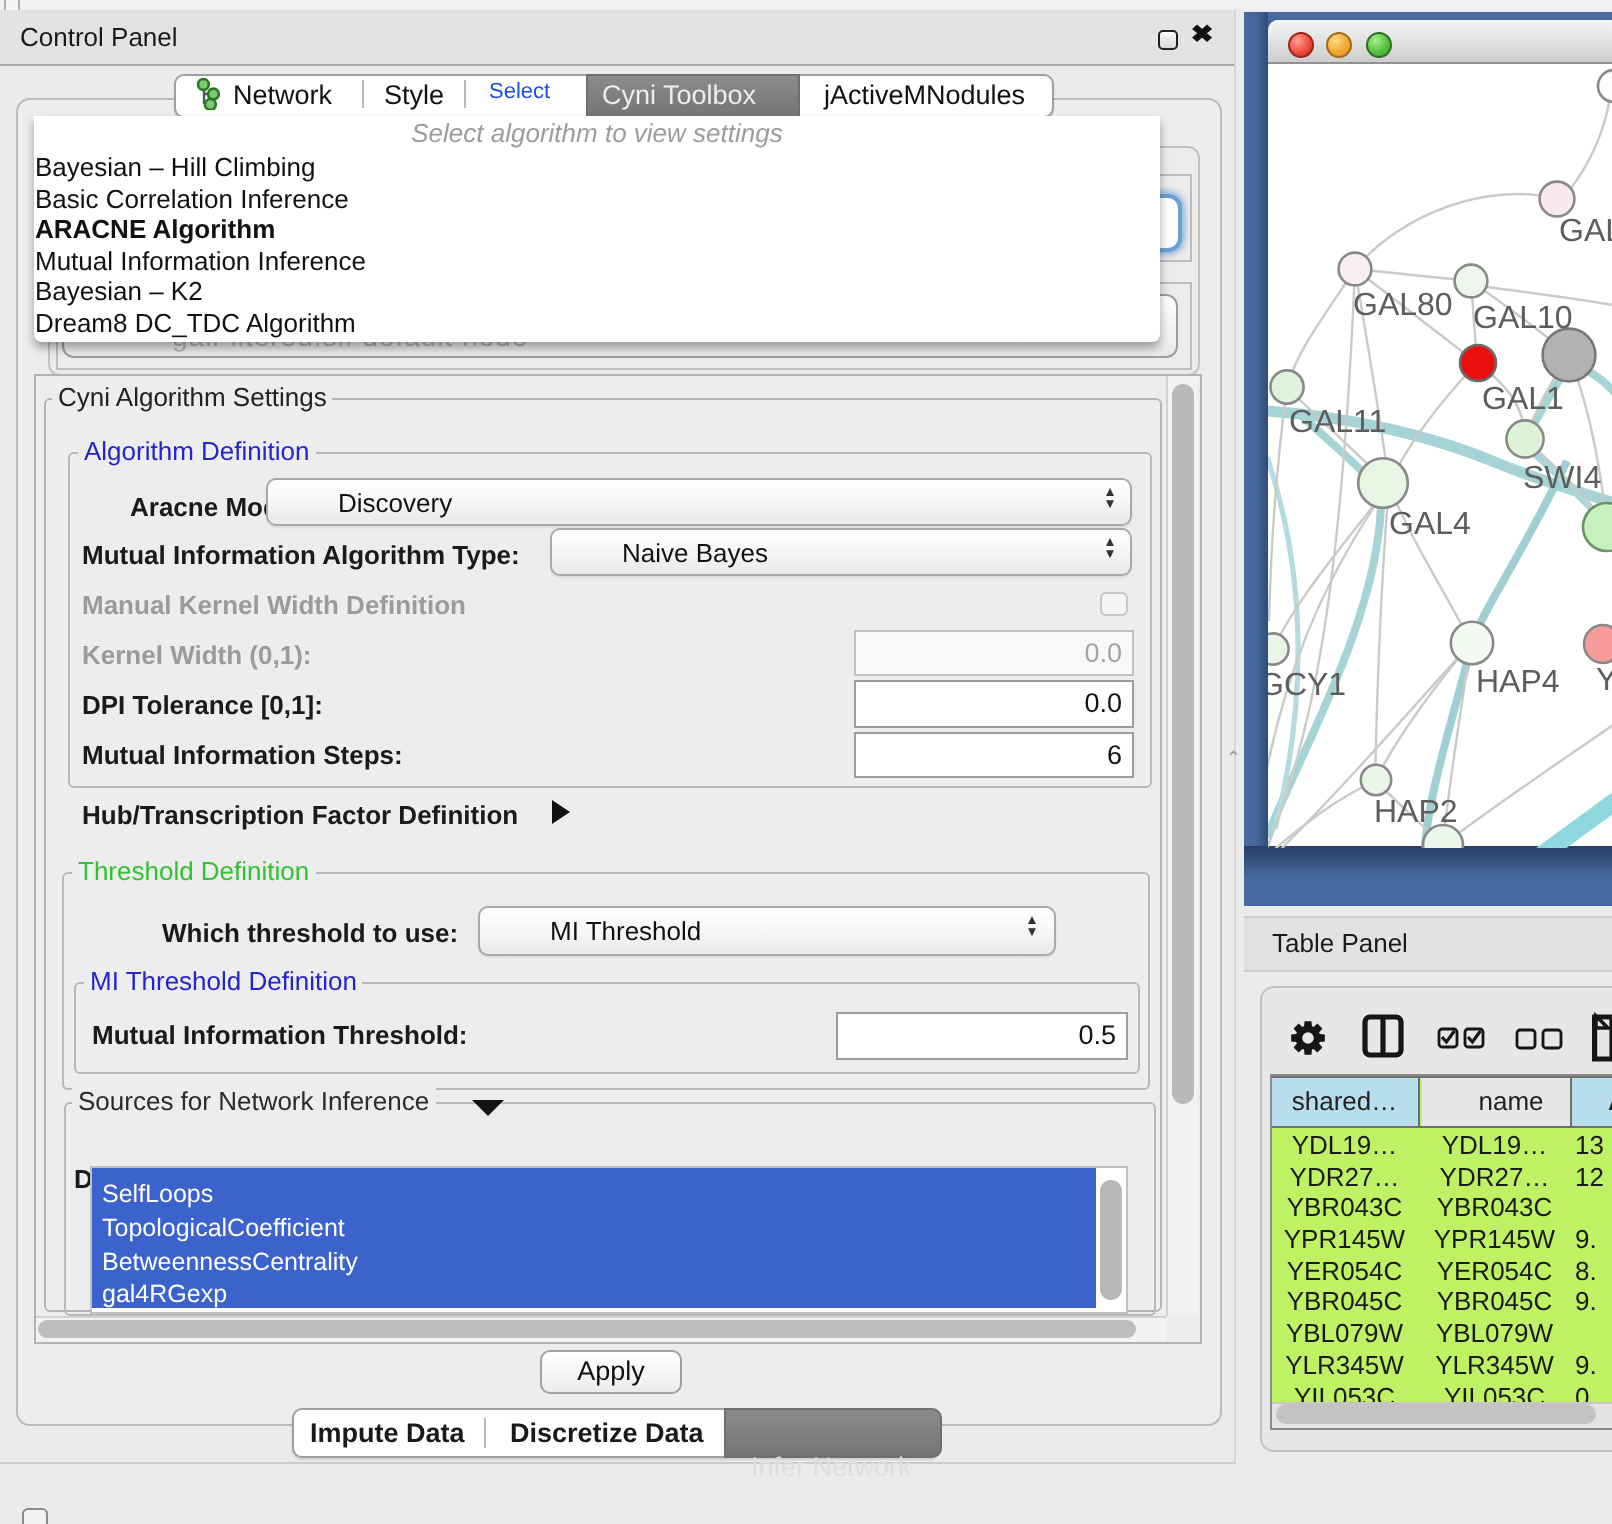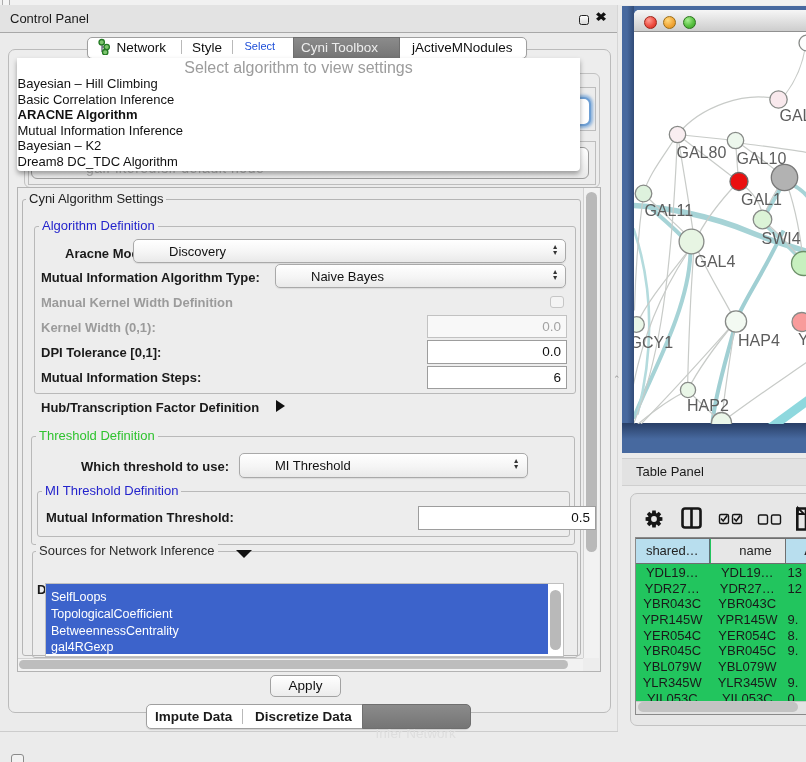--- a/index.html
+++ b/index.html
@@ -107,21 +107,21 @@
 <div class="ftitle" style="left:36px;top:428px;color:#2fc32f;">Threshold Definition</div>
 <div class="lbl abs" style="left:81px;top:459px;font-size:13px;">Which threshold to use:</div>
 <div class="combo" style="left:239px;top:453px;width:287px;height:23px;">
     <span class="ctext">MI Threshold</span>
   <span class="carr" style="right:7px;top:4px;">▲<br>▼</span>
   </div>
 
 <div class="fieldset" style="left:37px;top:491px;width:531px;height:44px;"></div>
 <div class="ftitle" style="left:42px;top:483px;color:#2424cc;">MI Threshold Definition</div>
 <div class="lbl abs" style="left:46px;top:510px;font-size:13px;">Mutual Information Threshold:</div>
-<div class="tfield" style="left:418px;top:506px;width:144px;height:22px;padding-left:32px;">
+<div class="tfield" style="left:418px;top:506px;width:144px;height:22px;">
     <span>0.5</span>
   </div>
 
 <div class="fieldset" style="left:32px;top:551px;width:544px;height:105px;"></div>
 <div class="ftitle" style="left:36px;top:543px;color:#2b2b2b;">Sources for Network Inference</div>
 <div class="abs" style="left:236px;top:549.5px;width:0;height:0;border-top:8px solid #111;border-left:8.5px solid transparent;border-right:8.5px solid transparent;"></div>
 <div class="lbl abs" style="left:37px;top:582px;font-size:13px;">Data Attributes</div>
 <div class="abs" style="left:45px;top:583px;width:517px;height:72px;border:1px solid #c0c0c0;background:#fff;"></div>
 <div class="abs" style="left:46px;top:584px;width:502px;height:70px;background:#3c63cb;"></div>
 <div class="abs" style="left:51px;top:589px;font-size:12.5px;color:#fff;line-height:16.8px;">SelfLoops<br>TopologicalCoefficient<br>BetweennessCentrality<br>gal4RGexp</div>
@@ -241,28 +241,28 @@
     <rect x="131.5" y="11" width="9" height="9" rx="1.5"></rect>
   </g>
   <g fill="none" stroke="#161616" stroke-width="1.6">
     <path d="M81 14.5 l2.2 2.5 4-5.5"></path>
     <path d="M94 14.5 l2.2 2.5 4-5.5"></path>
   </g>
   <path d="M157.3 4.5 h8.7 v21 h-8.7 z" fill="none" stroke="#161616" stroke-width="2.6"></path>
   <path d="M158 4 l6 6 h-6 z" fill="#e7e7e7" stroke="#161616" stroke-width="1.8"></path>
 </svg>
 
-<div class="abs" style="left:634.5px;top:536.5px;width:171.5px;height:176px;border:1px solid #8a8a8a;border-right:none;background:#22c55e;overflow:hidden;">
+<div class="abs" style="left:634.5px;top:536.5px;width:171.5px;height:176px;border:1px solid #8a8a8a;border-right:none;background:#bef264;overflow:hidden;">
   <div class="abs" style="left:0;top:0;width:171.5px;height:1.5px;background:#6f6f6f;"></div>
   <div class="abs" style="left:0;top:1.5px;width:73.5px;height:23.5px;background:#b8deee;border-right:1.5px solid #5f6f77;text-align:center;"><span style="font-size:13px;color:#222;line-height:24px;">shared…</span></div>
   <div class="abs" style="left:75px;top:1.5px;width:74px;height:23.5px;background:#e7e7e7;border-right:1.5px solid #6f6f6f;text-align:center;"><span style="font-size:13px;color:#222;line-height:24px;margin-left:16px;">name</span></div>
   <div class="abs" style="left:150.5px;top:1.5px;width:21.5px;height:23.5px;background:#b8deee;text-align:left;"><span style="font-size:13.5px;font-weight:bold;color:#222;line-height:24px;margin-left:18px;">A</span></div>
   <div class="abs" style="left:0;top:25px;width:171.5px;height:1.5px;background:#6f6f6f;"></div>
   <div class="abs" style="left:0;top:27.4px;width:73.5px;text-align:center;font-size:13px;color:#1a1a1a;line-height:15.7px;">YDL19…<br>YDR27…<br>YBR043C<br>YPR145W<br>YER054C<br>YBR045C<br>YBL079W<br>YLR345W<br>YIL053C</div>
   <div class="abs" style="left:74.5px;top:27.4px;width:74.5px;text-align:center;font-size:13px;color:#1a1a1a;line-height:15.7px;">YDL19…<br>YDR27…<br>YBR043C<br>YPR145W<br>YER054C<br>YBR045C<br>YBL079W<br>YLR345W<br>YIL053C</div>
   <div class="abs" style="left:152px;top:27.4px;width:20px;text-align:left;font-size:13px;color:#1a1a1a;line-height:15.7px;">13<br>12<br>&nbsp;<br>9.<br>8.<br>9.<br>&nbsp;<br>9.<br>0.</div>
   <div class="abs" style="left:0;top:163px;width:171.5px;height:13px;background:#e3e3e3;border-top:1px solid #c6c6c6;"></div>
   <div class="abs" style="left:2px;top:164.5px;width:160px;height:10px;background:#c3c3c3;border-radius:5px;"></div>
 </div>
 
 <div class="abs" style="left:17px;top:57.5px;width:563px;height:113px;background:#ffffff;border-radius:0 0 4px 4px;box-shadow:0 3px 5px rgba(0,0,0,0.35);"></div>
-<div class="abs" style="left:17px;top:59px;width:563px;text-align:center;font-size:16px;color:#9c9c9c;">Select algorithm to view settings</div>
+<div class="abs" style="left:17px;top:59px;width:563px;text-align:center;font-size:13px;color:#9c9c9c;font-style:italic;">Select algorithm to view settings</div>
 <div class="abs" style="left:17.5px;top:76px;font-size:13px;color:#111;line-height:15.6px;">Bayesian – Hill Climbing<br>Basic Correlation Inference<br><b>ARACNE Algorithm</b><br>Mutual Information Inference<br>Bayesian – K2<br>Dream8 DC_TDC Algorithm</div>
 
 </body></html>

